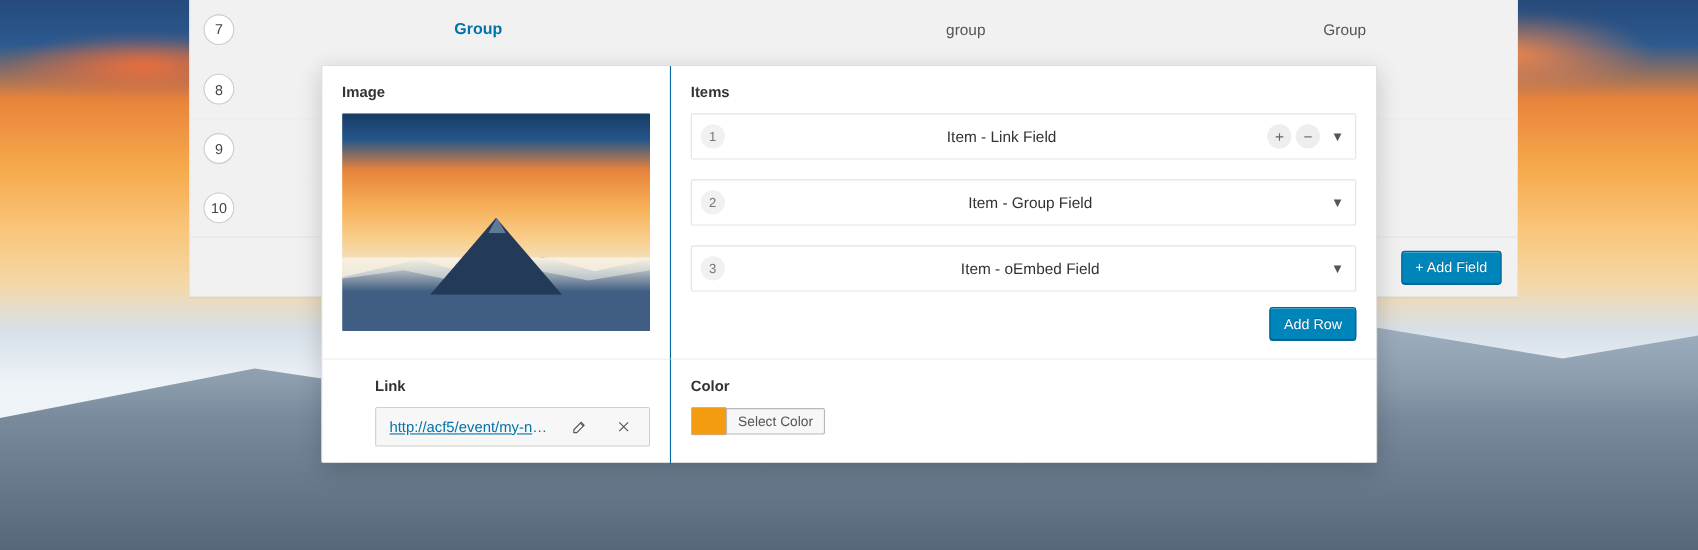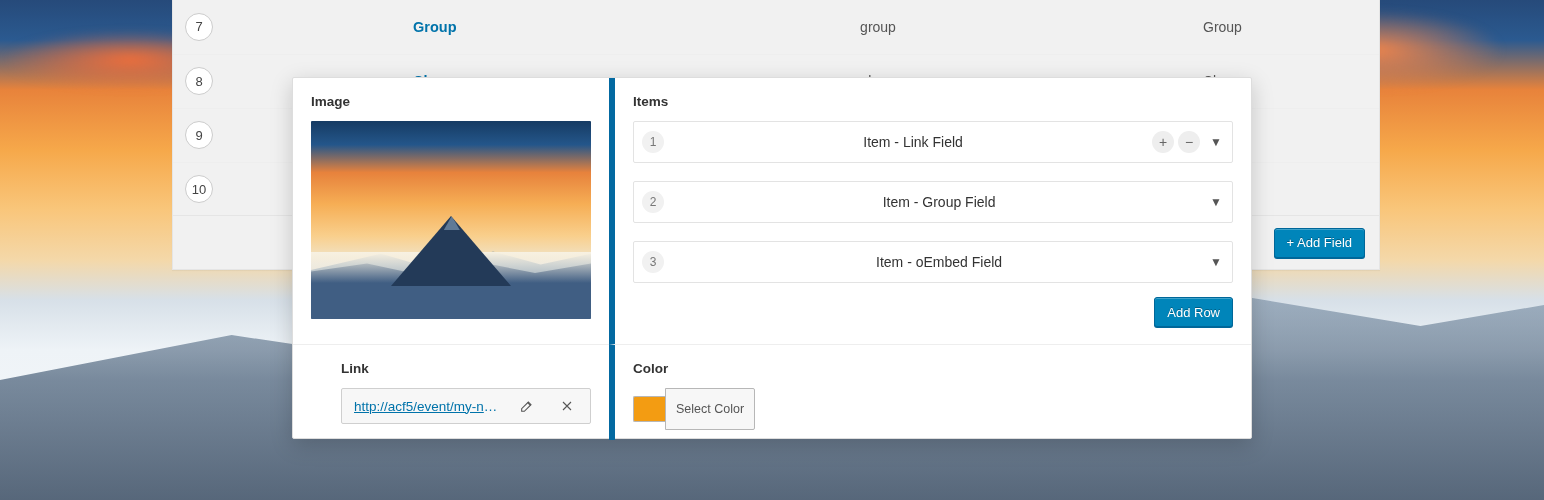--- a/index.html
+++ b/index.html
@@ -33,27 +33,27 @@
   .namecell { width:370px; color:#555; text-align:center; }
   .typecell { width:auto; color:#555; padding-left:140px; }
   .panel .footer { position:absolute; left:0; right:0; bottom:0; height:54px; border-top:1px solid #e5e5e5; display:flex; align-items:center; justify-content:flex-end; padding-right:14px; }
   .wp-btn {
     background:#0085ba; border:1px solid #006799; color:#fff; font-size:13px; height:30px;
     padding:0 12px; border-radius:3px; box-shadow:inset 0 1px 0 rgba(255,255,255,.25),0 1px 0 #006799;
     text-shadow:0 -1px 0 rgba(0,0,0,.3); cursor:pointer; font-weight:400;
   }
 
   .popover {
-    position:absolute; top:77px; left:292px; width:960px; height:362px;
+    position:absolute; top:59px; left:292px; width:960px; height:362px;
     background:#fff; border:1px solid #ddd; border-radius:2px;
     box-shadow:0 6px 22px rgba(0,0,0,.18);
     display:grid; grid-template-columns:316px 1fr; grid-template-rows:266px 96px;
   }
   .popover > div { padding:16px 18px; }
-  .popover .cell-r { border-left:6px solid #0369a1; }
+  .popover .cell-r { border-left:1px solid #0369a1; }
   .popover .cell-b { border-top:1px solid #eee;padding-left:48px; }
   .sec-title { font-size:13.5px; font-weight:600; color:#333; margin-bottom:12px; }
 
   .img-box { width:100%; height:198px; border-radius:1px; overflow:hidden; position:relative; }
   .img-box .sky2 { position:absolute; inset:0;
     background:linear-gradient(180deg,#163b63 0%,#24568a 12%,#e7823c 26%,#f6ae55 42%,#f9cf8c 58%,#f3ddb5 66%,#e5e2da 72%);
   }
   .img-box .fuji { position:absolute; left:50%; top:48%; transform:translateX(-50%); width:120px; height:70px; background:#233a58;
     clip-path:polygon(50% 0%,100% 100%,0% 100%); }
   .img-box .fuji::after { content:""; position:absolute; top:0; left:44%; width:16px; height:14px; background:#5f7a97; clip-path:polygon(50% 0%,100% 100%,0% 100%); }
@@ -71,21 +71,21 @@
   .circ-btn { width:22px; height:22px; border-radius:50%; background:#eee; display:flex; align-items:center; justify-content:center; font-size:14px; color:#666; cursor:pointer; }
   .tri { margin-left:6px; color:#555; font-size:12px; cursor:pointer; }
   .add-row-wrap { display:flex; justify-content:flex-end; margin-top:-4px; }
 
   .link-box { display:flex; align-items:center; border:1px solid #cfcfcf; background:#f7f7f7; border-radius:2px; height:36px; padding:0 8px 0 12px; gap:10px; }
   .link-box a { color:#0073aa; text-decoration:underline; font-size:13.5px; flex:1; white-space:nowrap; overflow:hidden; text-overflow:ellipsis; }
   .icon-btn { width:30px; height:24px; display:flex; align-items:center; justify-content:center; color:#555; cursor:pointer; }
   .icon-btn svg { width:16px; height:16px; stroke:#555; fill:none; stroke-width:1.6; }
   .color-row { display:flex; align-items:center; gap:0; }
   .swatch { width:32px; height:26px; border:1px solid #b7b7b7; border-right:none; background:#f39c12; border-radius:2px 0 0 2px; }
-  .select-color-btn { height:42px; border:1px solid #b7b7b7; background:#f7f7f7; font-size:12.5px; color:#555; padding:0 10px; border-radius:0 2px 2px 0; cursor:pointer; }
+  .select-color-btn { height:24px; border:1px solid #b7b7b7; background:#f7f7f7; font-size:12.5px; color:#555; padding:0 10px; border-radius:0 2px 2px 0; cursor:pointer; }
 
   .toggle-wrap { display:flex; align-items:center; gap:14px; }
   .toggle { width:84px; height:30px; border:1px solid #007cba; border-radius:4px; background:#fff; display:flex; overflow:hidden; cursor:pointer; }
   .toggle .on { flex:0 0 44px; background:#2196d6; color:#fff; display:flex; align-items:center; justify-content:center; font-size:13px; font-weight:600; }
   .toggle .off { flex:1; background:#fff; }
   .feat-note { font-size:14px; color:#333; }
 </style>
 </head>
 <body>
 

